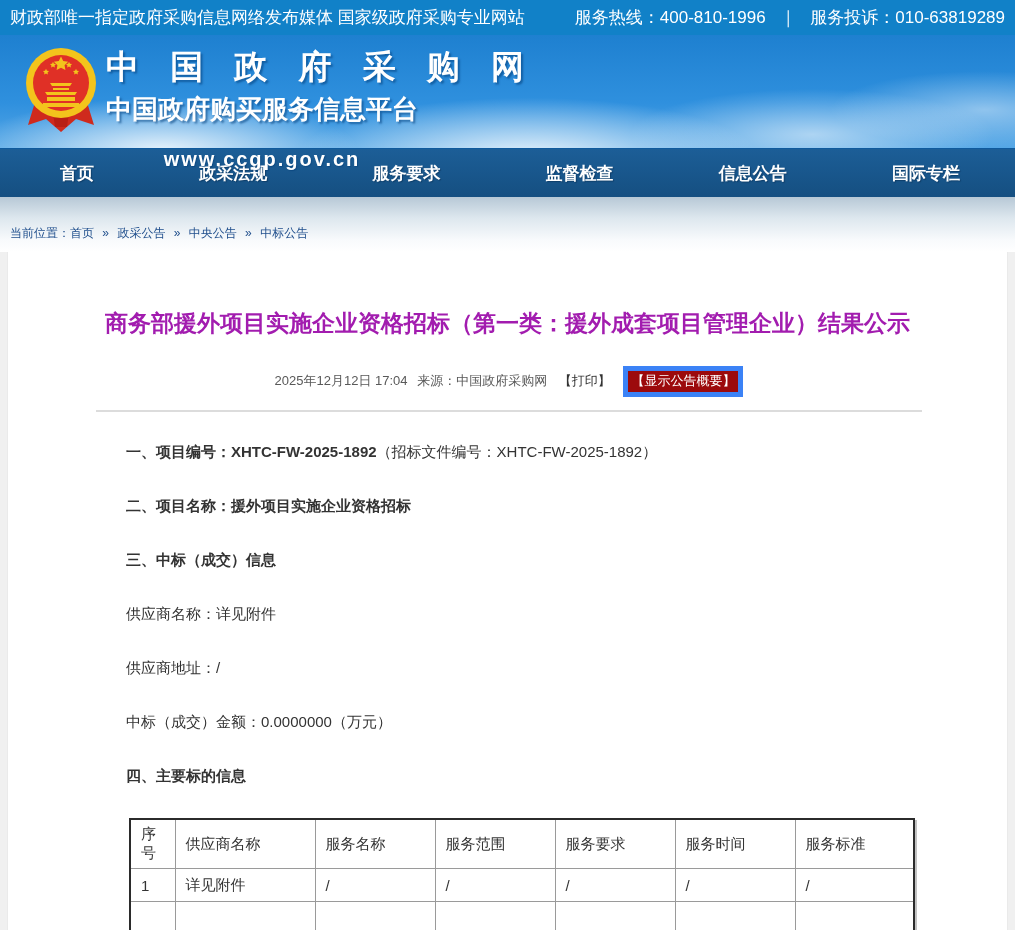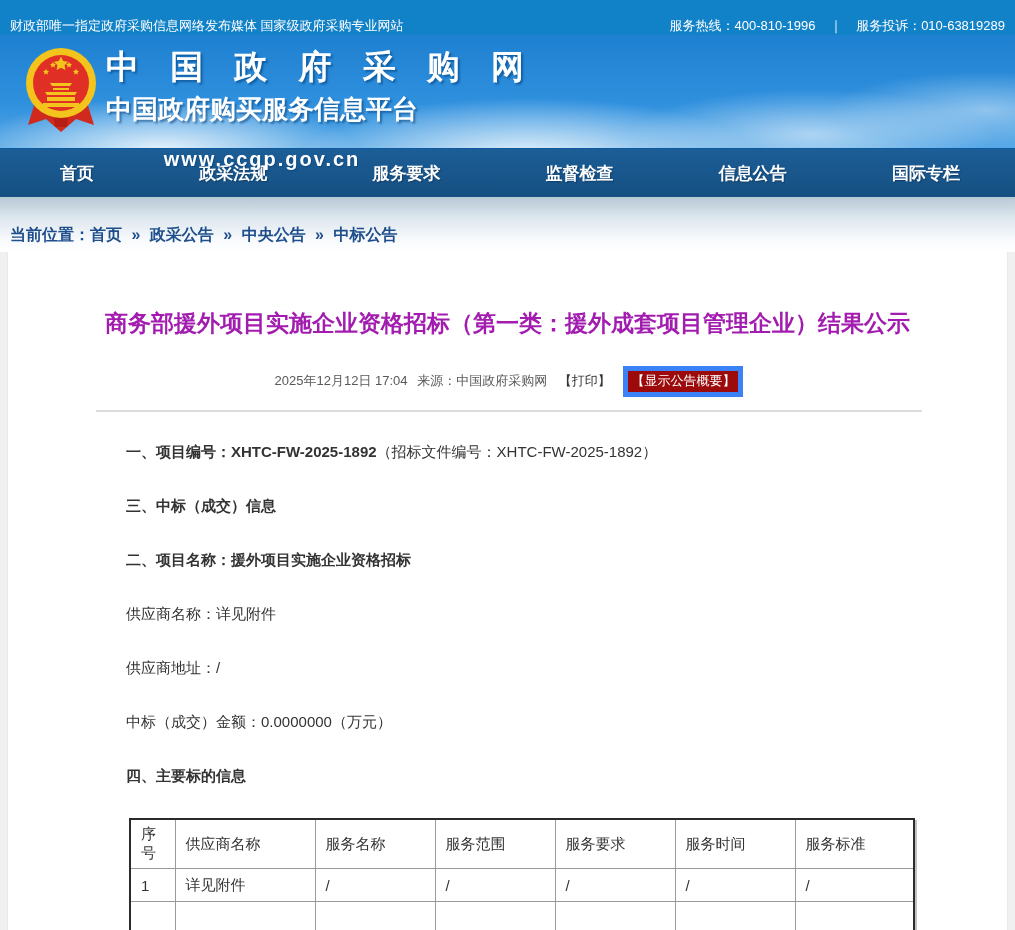--- a/index.html
+++ b/index.html
@@ -5,22 +5,22 @@
   * { box-sizing: border-box; margin: 0; padding: 0; }
   html, body {
     width: 1015px; height: 930px; overflow: hidden;
     font-family: "Liberation Sans", "DejaVu Sans", sans-serif;
     background: #f0f0f0;
   }
 
   
   .topbar {
     height: 35px; background: #1181c8; color: #fff;
-    display: flex; align-items: flex-end; justify-content: space-between;
-    padding: 0 10px; font-size: 13px;
+    display: flex; align-items: center; justify-content: space-between;
+    padding: 0 10px; font-size: 17px;
   }
   .topbar-right { display: flex; align-items: center; gap: 14px; }
 
   
   .header {
     position: relative; height: 113px;
     background:
       radial-gradient(ellipse 280px 75px at 16% 102%, rgba(255,255,255,.85), rgba(255,255,255,0) 70%),
       radial-gradient(ellipse 330px 85px at 52% 108%, rgba(255,255,255,.85), rgba(255,255,255,0) 70%),
       radial-gradient(ellipse 260px 65px at 80% 88%, rgba(255,255,255,.55), rgba(255,255,255,0) 70%),
@@ -52,21 +52,21 @@
   }
   .nav a {
     color: #fff; font-size: 17px; font-weight: bold; text-decoration: none;
     white-space: nowrap; text-shadow: 1px 1px 1px rgba(0,30,60,.4);
   }
 
   
   .crumb-strip {
     height: 55px;
     background: linear-gradient(180deg, #b7c8d6 0%, #dde7ee 38%, #f8fafc 78%, #ffffff 100%);
-    padding: 28px 8px 0 10px; font-size: 16px; color: #1f4e8c; font-weight: bold;
+    padding: 28px 8px 0 10px; font-size: 12px; color: #1f4e8c;
   }
   .crumb-strip a { color: #1f4e8c; text-decoration: none; }
   .crumb-sep { margin: 0 5px; color: #1f4e8c; }
 
   
   .content-box {
     width: 1001px; margin: 0 auto; background: #fff; min-height: 678px;
     border: 1px solid #eaeaea; border-top: none; padding-bottom: 10px;
   }
   .article-title {
@@ -172,22 +172,22 @@
     <span>2025年12月12日 17:04</span>
     <span>来源：中国政府采购网</span>
     <a href="#" class="print-link">【打印】</a>
     <a href="#" class="summary-badge">【显示公告概要】</a>
   </div>
 
   <hr class="meta-rule">
 
   <div class="article-body">
     <p><b>一、项目编号：XHTC-FW-2025-1892</b><span>（招标文件编号：XHTC-FW-2025-1892）</span></p>
+    <p class="bold">二、项目名称：援外项目实施企业资格招标</p>
     <p class="bold">三、中标（成交）信息</p>
-    <p class="bold">二、项目名称：援外项目实施企业资格招标</p>
     <p>供应商名称：详见附件</p>
     <p>供应商地址：/</p>
     <p>中标（成交）金额：0.0000000（万元）</p>
     <p class="bold">四、主要标的信息</p>
 
     <table class="items-table">
       <colgroup>
         <col style="width:45px">
           <col style="width:140px">
           <col style="width:120px">

